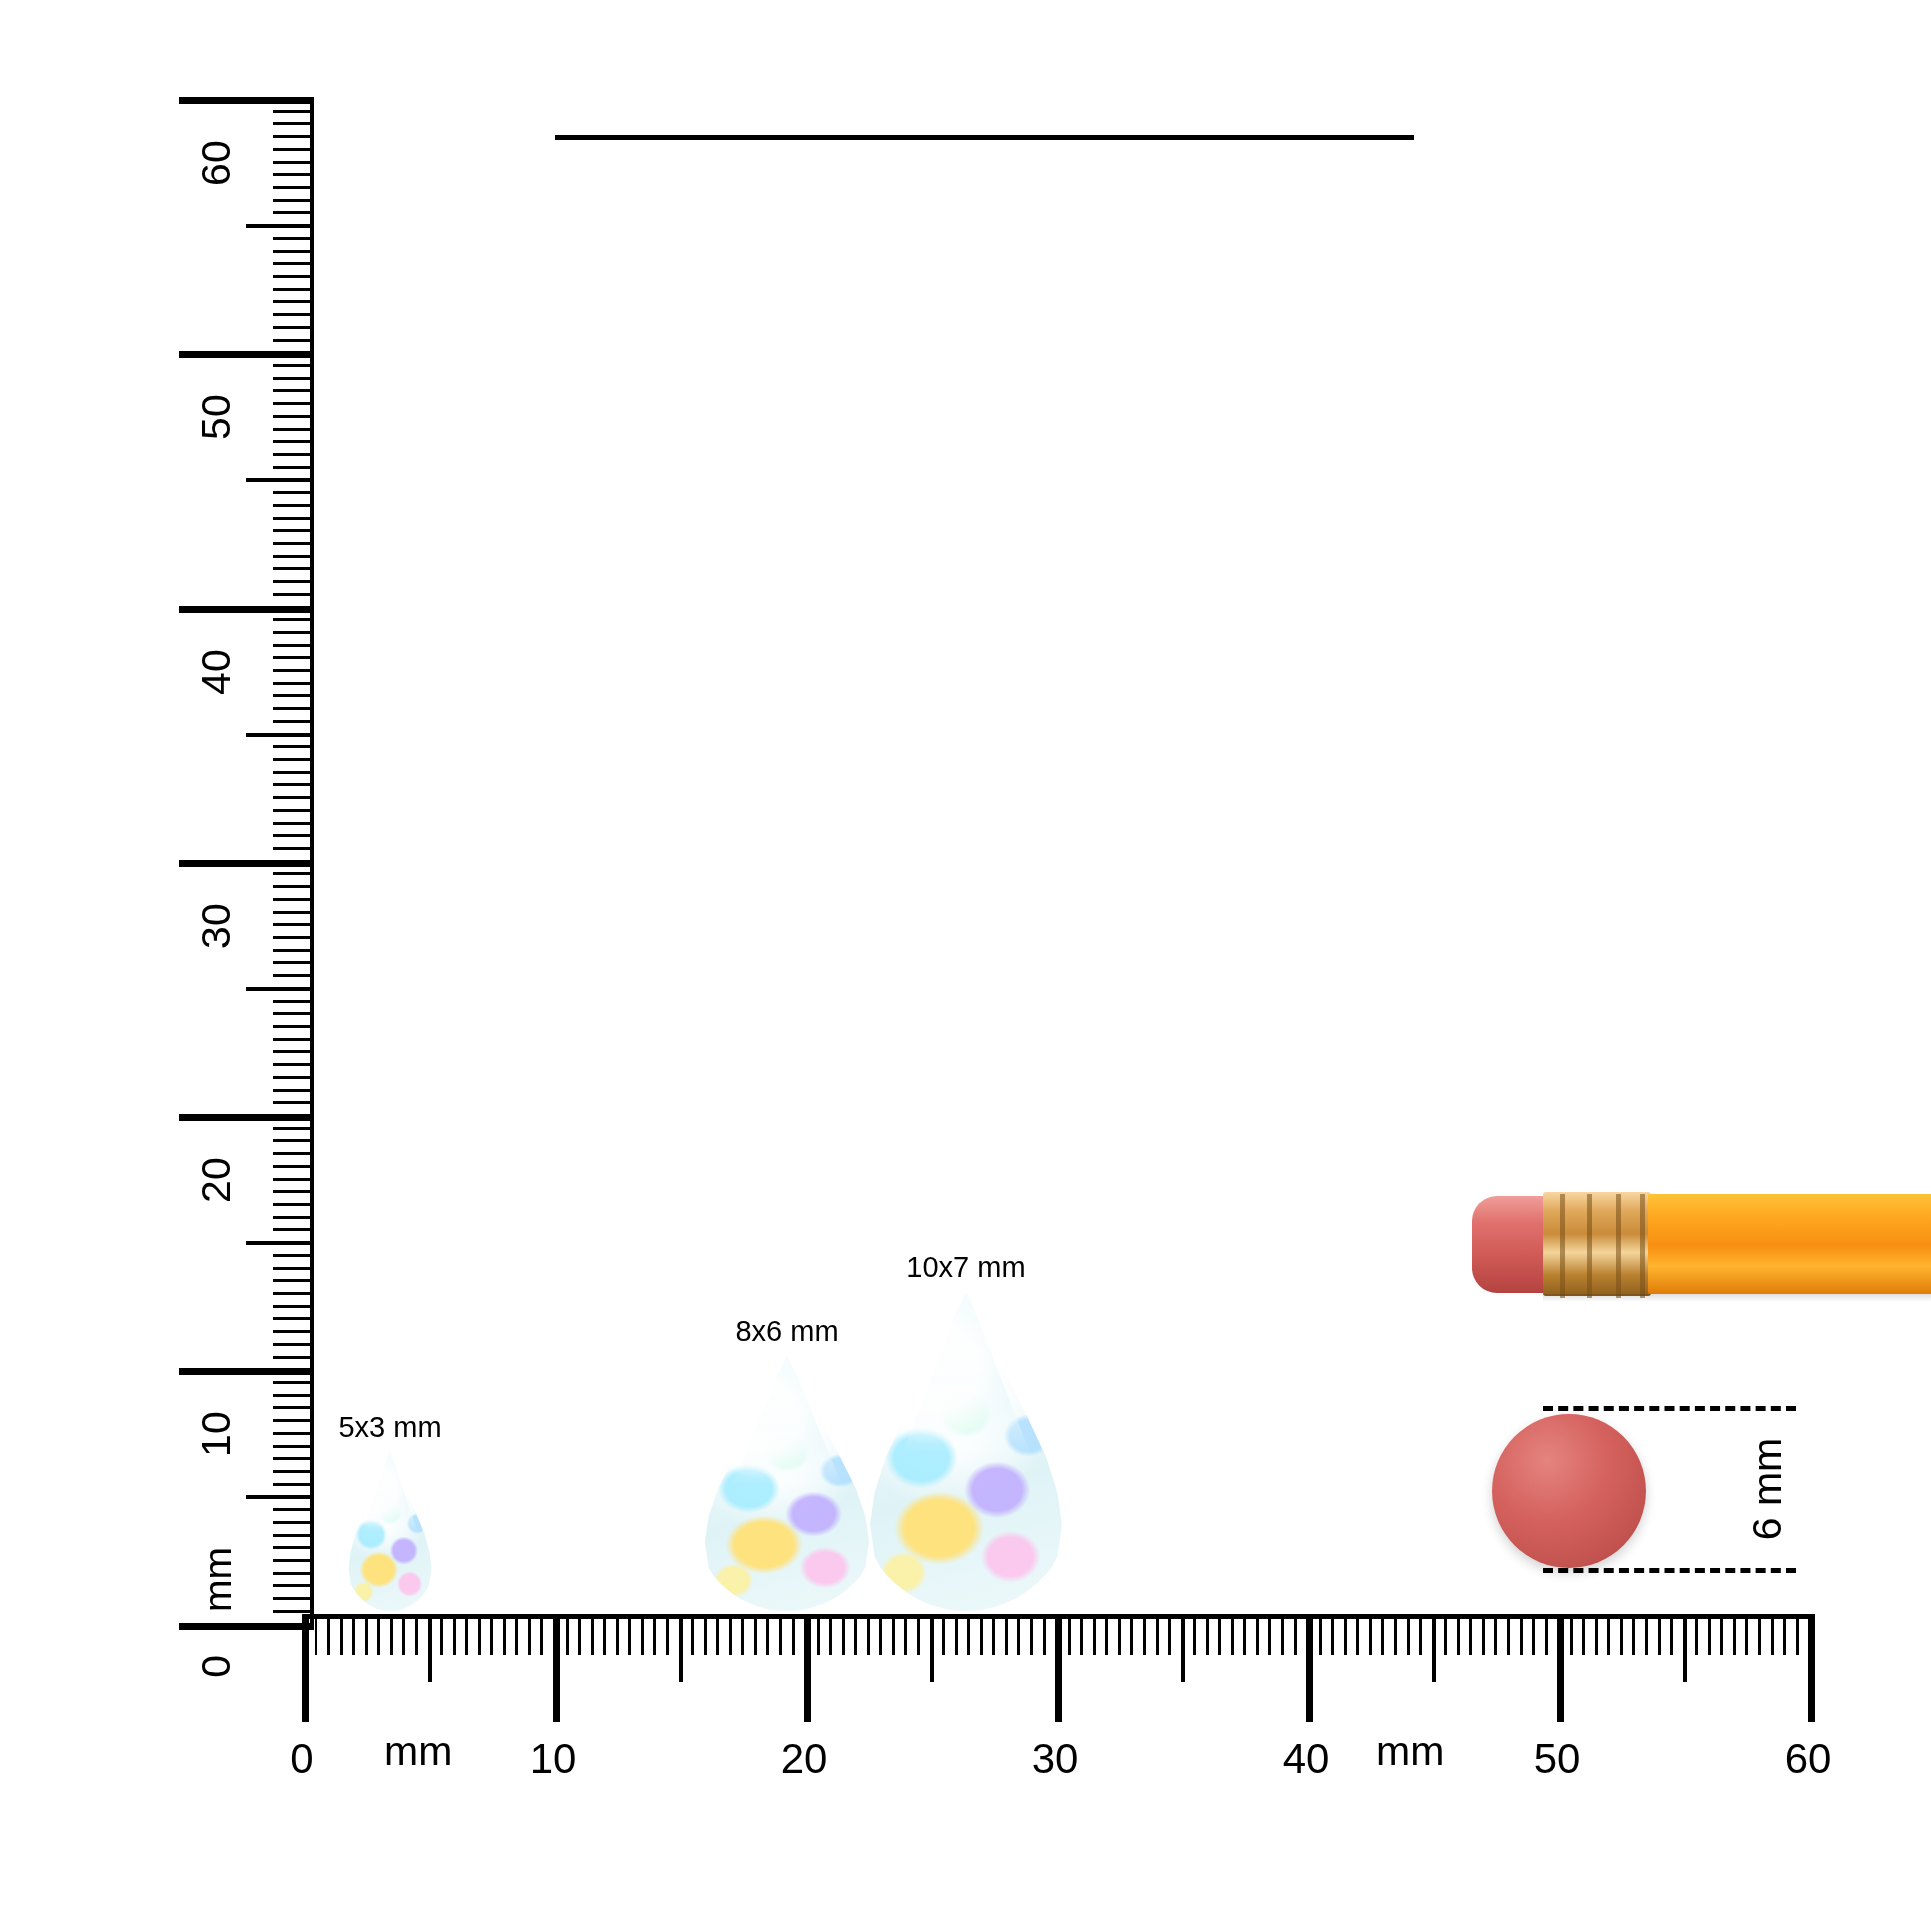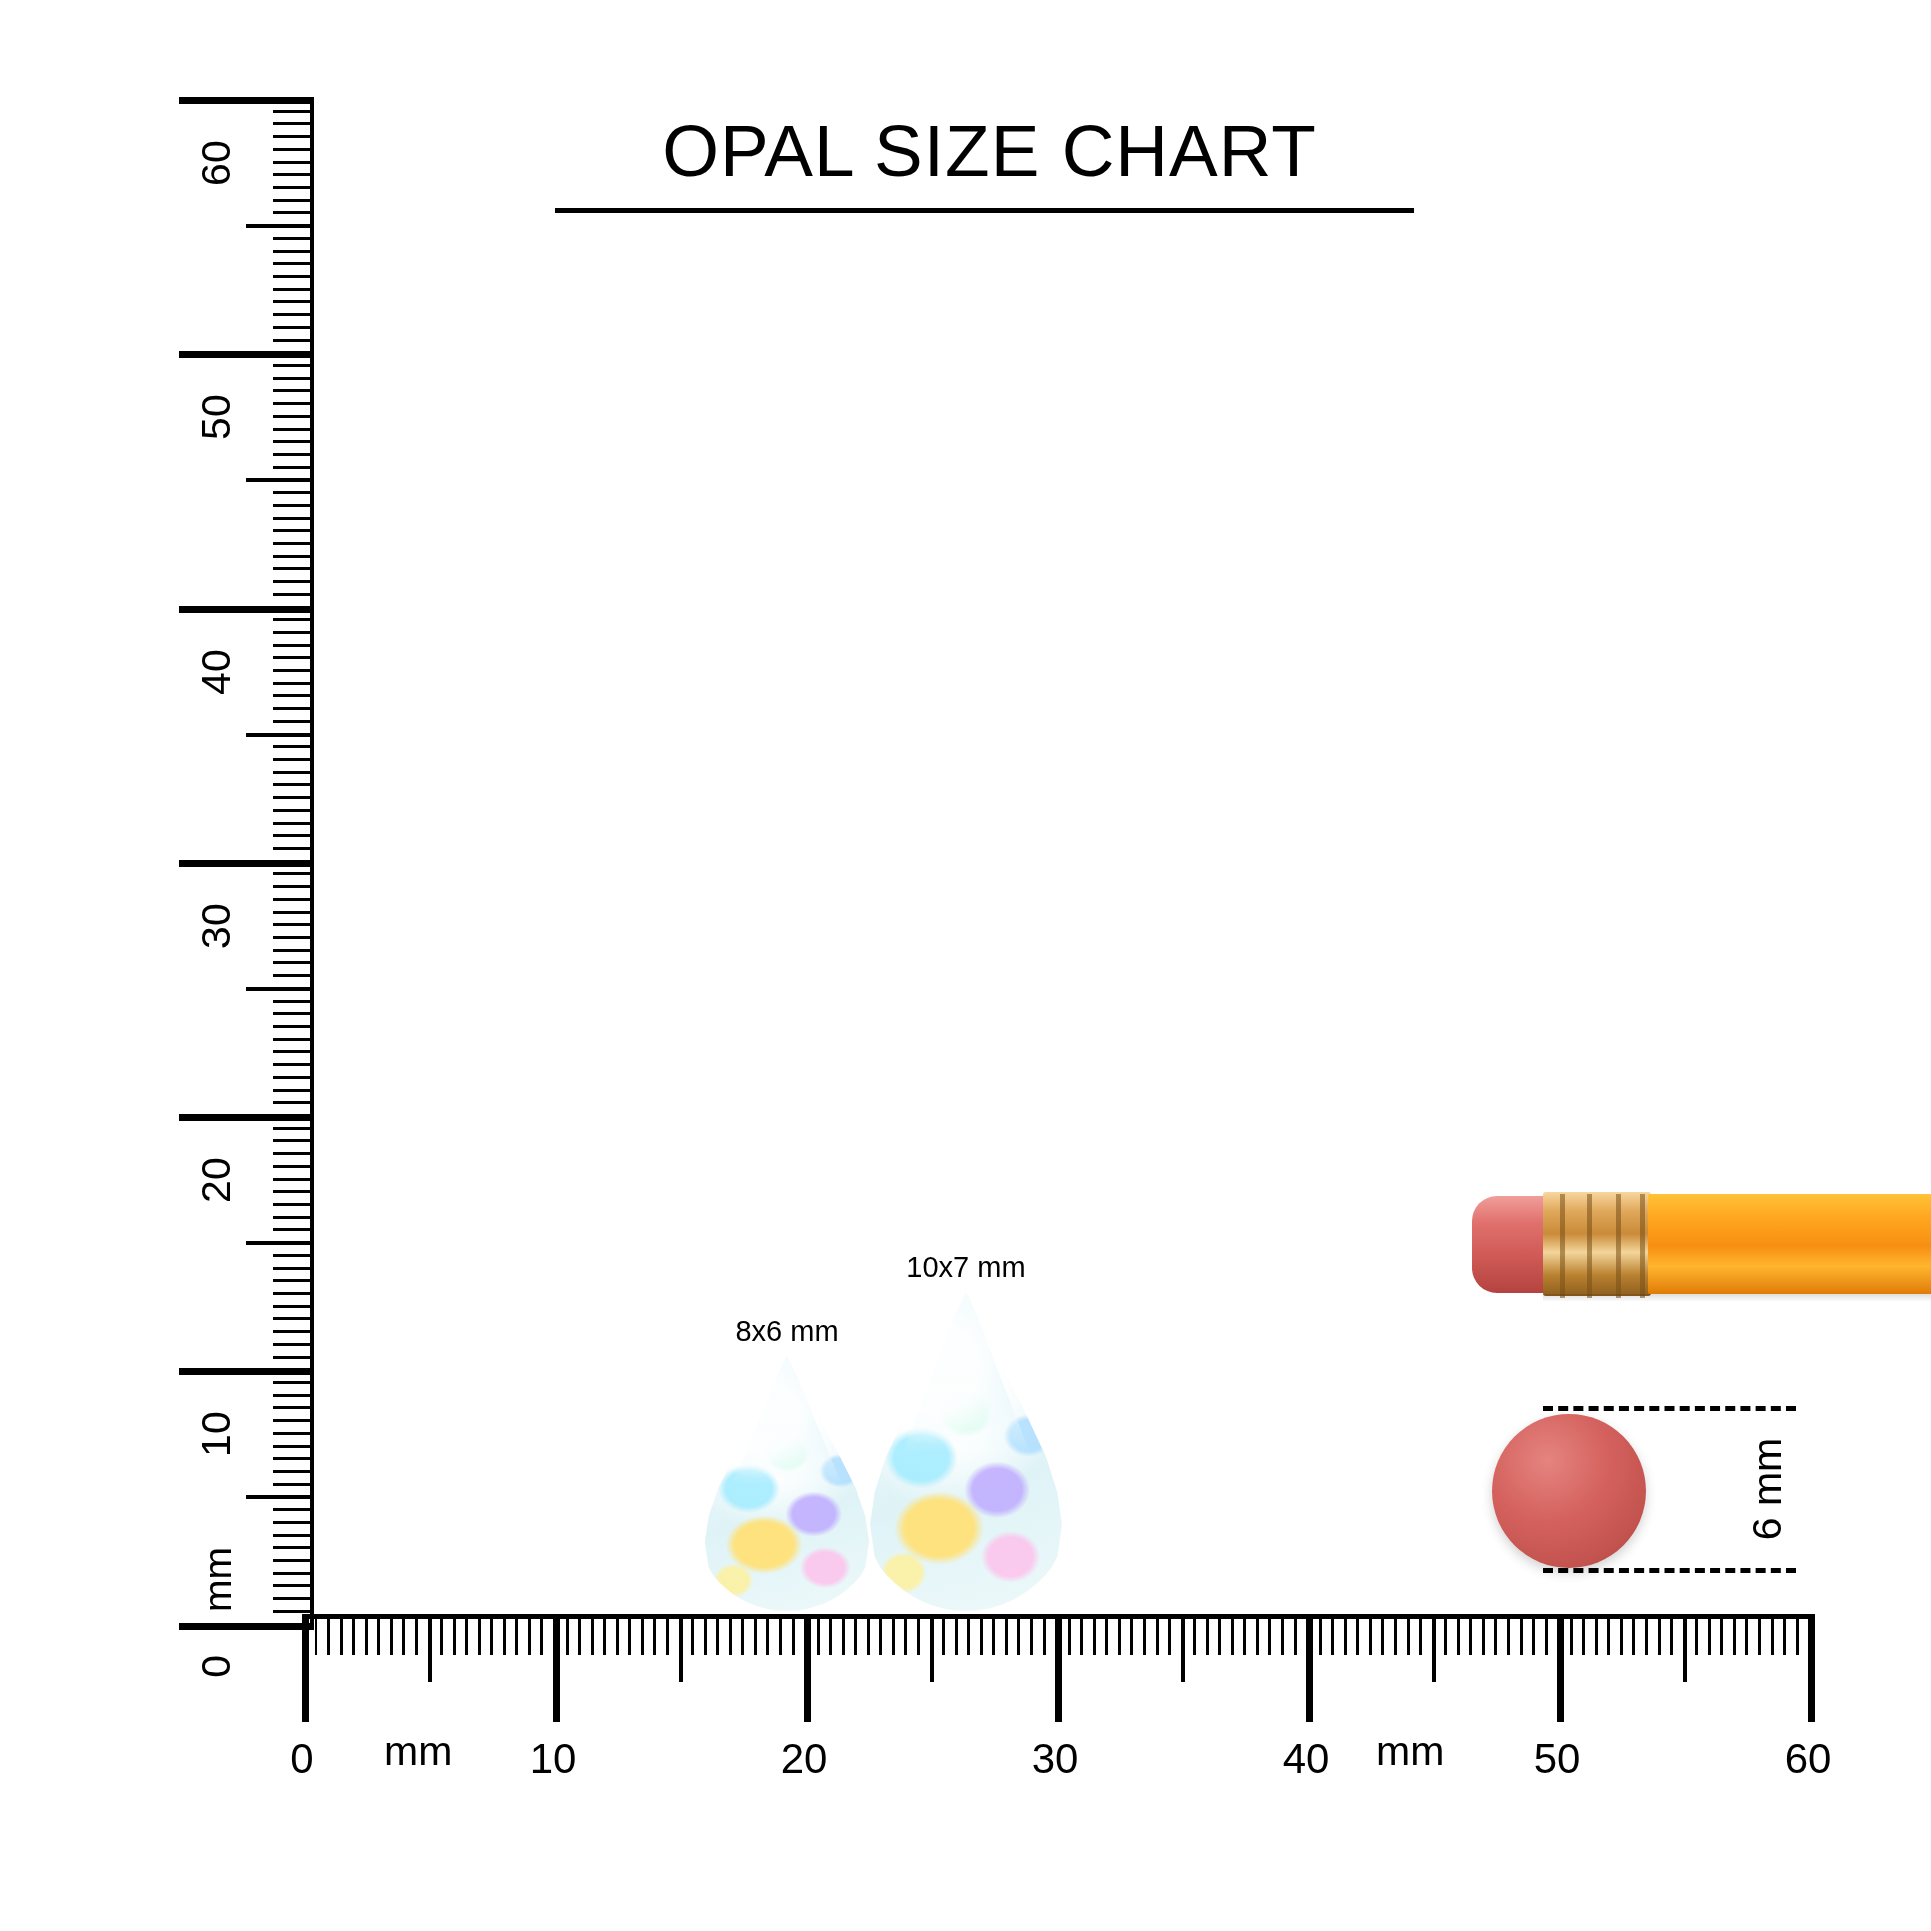--- a/index.html
+++ b/index.html
@@ -93,21 +93,20 @@
   
   #disclaimer{position:absolute;left:0;top:1862px;width:1931px;text-align:center;
       font-size:26px;letter-spacing:0.1px;}
 </style>
 </head>
 <body>
 
 <div class="stage">
 
   <div id="title-block">
-    <div id="title-text">OPAL SIZE CHART</div>
     <div id="title-rule"></div>
   </div>
 
   <div id="v-ruler">
     <div id="v-spine"></div>
     <div id="v-ticks">
         <div class="vtick major" style="top: 1526px;"></div>
         <div class="vtick minor" style="top: 1513px;"></div>
         <div class="vtick minor" style="top: 1500px;"></div>
         <div class="vtick minor" style="top: 1487px;"></div>
@@ -235,20 +234,24 @@
         <div class="vlabel" style="top: 1017px;">20</div>
         <div class="vlabel" style="top: 763px;">30</div>
         <div class="vlabel" style="top: 509px;">40</div>
         <div class="vlabel" style="top: 254px;">50</div>
         <div class="vlabel" style="top: 0px;">60</div>
         <div class="vlabel mmlab" style="top: 1398px;">mm</div>
       </div>
   </div>
 
   <div id="gems" style="position: absolute; left: 0px; top: 0px; width: 1931px; height: 1614px;">
+      <div class="gem-wrap" style="left: 390px; bottom: 0px; top: 1411px;">
+        <div class="gem-label">5x3 mm</div>
+        <div class="gem pear" style="width: 96px; height: 159px;"></div>
+      </div>
       <div class="gem-wrap" style="left: 787px; bottom: 0px; top: 1315px;">
         <div class="gem-label">8x6 mm</div>
         <div class="gem pear" style="width: 191px; height: 255px;"></div>
       </div>
       <div class="gem-wrap" style="left: 966px; bottom: 0px; top: 1251px;">
         <div class="gem-label">10x7 mm</div>
         <div class="gem pear" style="width: 223px; height: 319px;"></div>
       </div>
     </div>
 

